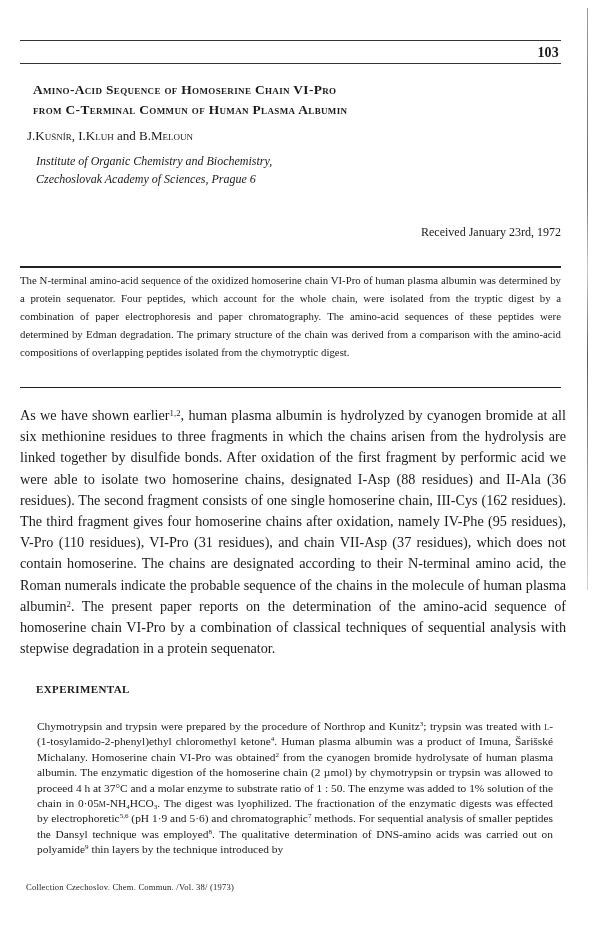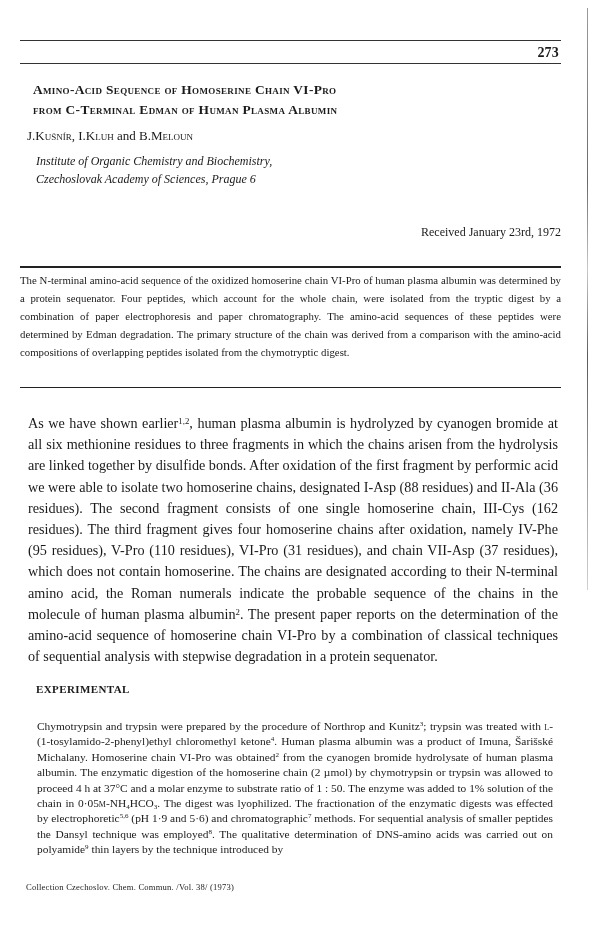--- a/index.html
+++ b/index.html
@@ -44,21 +44,21 @@
     .abstract-rule.a1 { top: 266px; height: 2px; }
     .abstract-rule.a2 { top: 387px; }
     .abstract {
       position: absolute; left: 20px; top: 271px; width: 541px;
       font-size: 10.8px; line-height: 18px; text-align: justify;
     }
     .body-text {
       position: absolute; left: 20px; top: 405px; width: 546px;
       font-size: 14.2px; line-height: 21.2px; text-align: justify;
     }
-    .body-text p { margin: 8px; }
+    .body-text p { margin: 0; }
     sup { font-size: 0.62em; vertical-align: 0.5em; line-height: 0; }
     sub { font-size: 0.62em; vertical-align: -0.25em; line-height: 0; }
     .section-heading {
       position: absolute; left: 36px; top: 683px;
       font-size: 11px; font-weight: bold; letter-spacing: 0.4px;
     }
     .experimental-text {
       position: absolute; left: 25px; top: 707px; width: 540px;
       font-size: 11.4px; line-height: 15.4px; text-align: justify;
     }
@@ -69,26 +69,26 @@
     }
     .sc { font-variant: small-caps; }
   </style>
 </head>
 <body>
 
 <div class="page">
   <div class="scan-edge"></div>
 
   <div class="rule top1"></div>
-  <div class="page-number">273</div>
+  <div class="page-number">103</div>
   <div class="rule top2"></div>
 
   <div class="title">
     <div>Amino-Acid Sequence of Homoserine Chain VI-Pro</div>
-    <div>from C-Terminal Edman of Human Plasma Albumin</div>
+    <div>from C-Terminal Commun of Human Plasma Albumin</div>
   </div>
 
   <div class="authors"><span>J.</span><span class="sc">Kušnír</span><span>, </span><span>I.</span><span class="sc">Kluh</span><span> and </span><span>B.</span><span class="sc">Meloun</span></div>
 
   <div class="affiliation">
     <div>Institute of Organic Chemistry and Biochemistry,</div>
     <div>Czechoslovak Academy of Sciences, Prague 6</div>
   </div>
 
   <div class="received">Received January 23rd, 1972</div>

